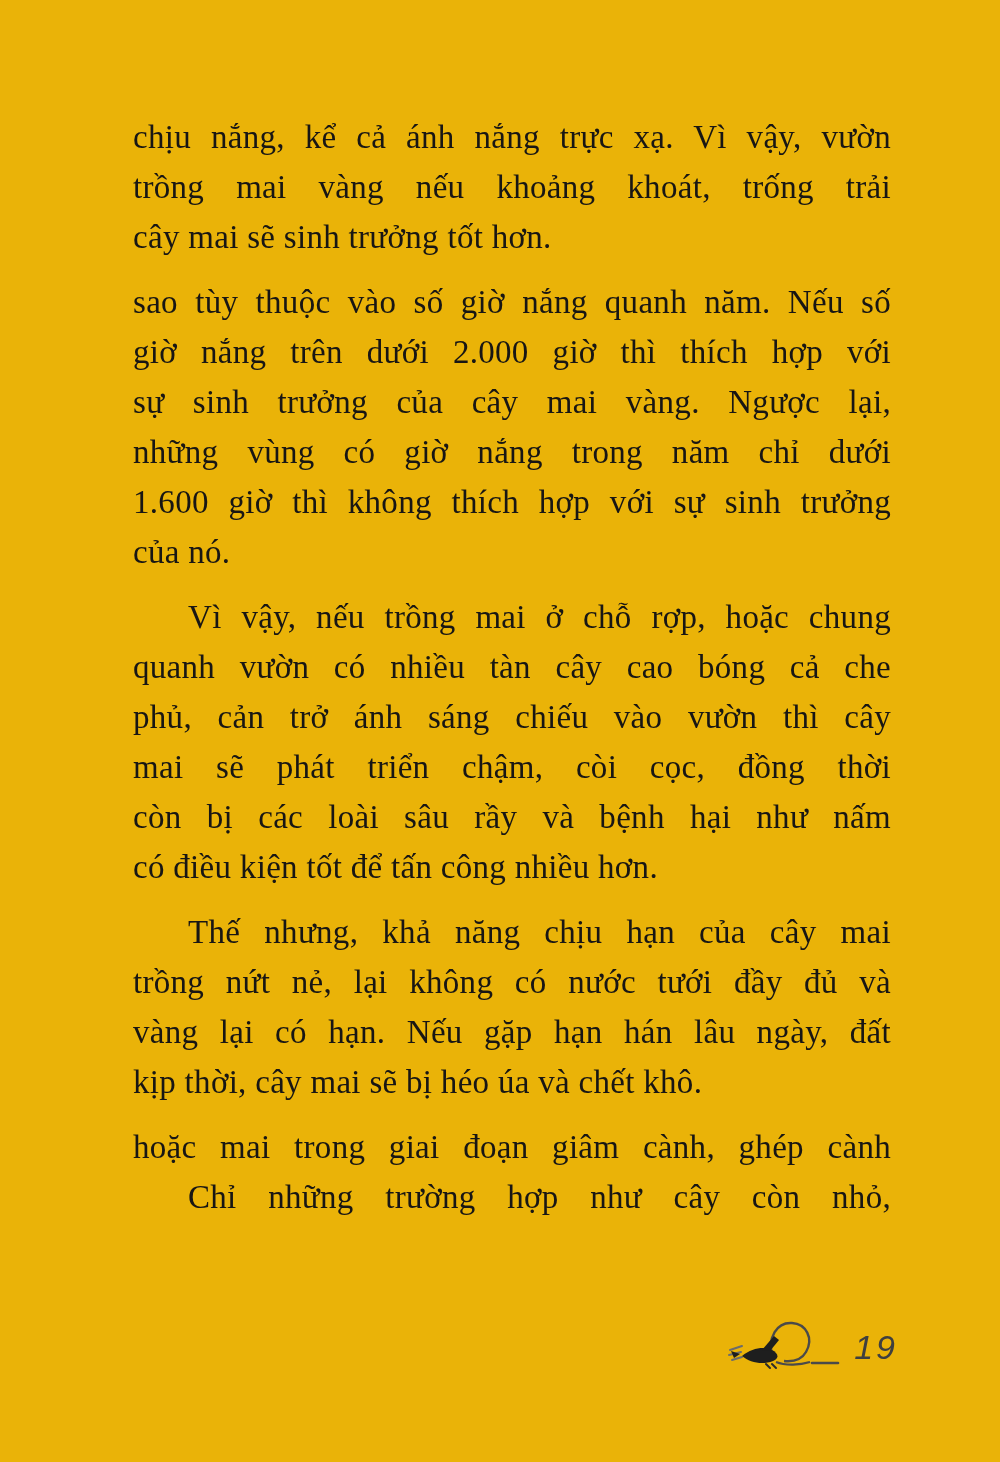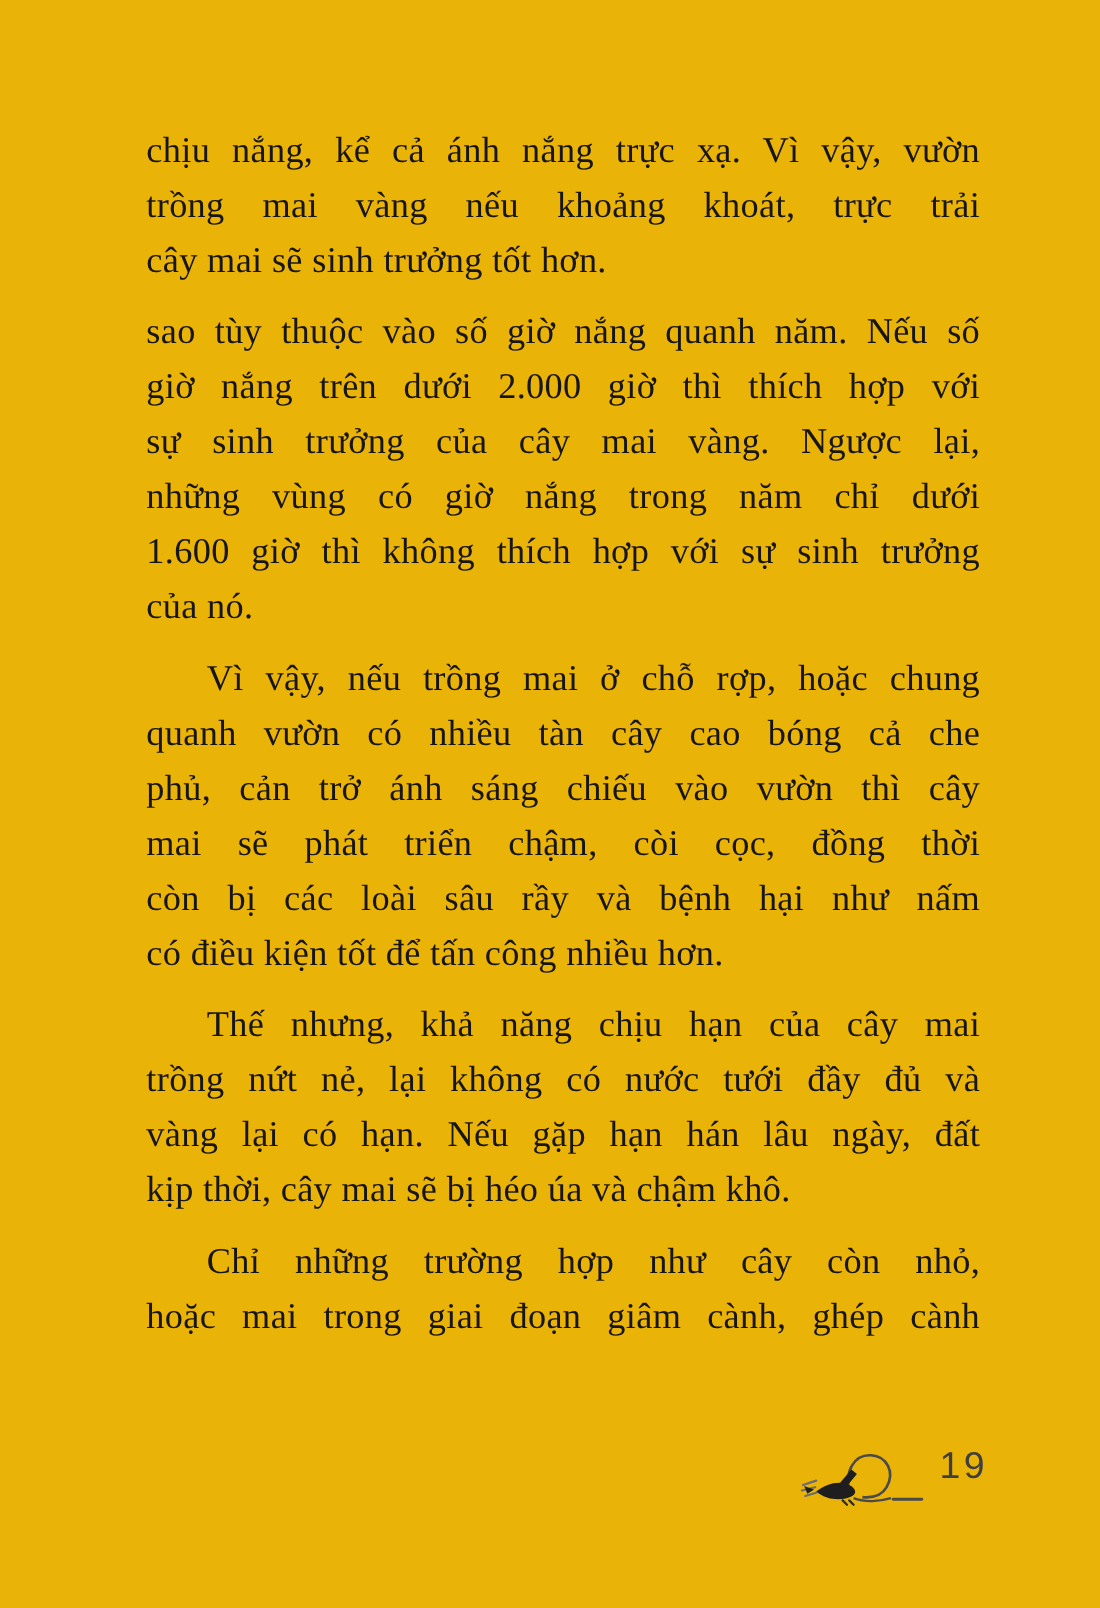--- a/index.html
+++ b/index.html
@@ -39,20 +39,22 @@
     text-align-last: left;
   }
   .line.indent {
     text-indent: 55px;
   }
   .footer {
     position: absolute;
     top: 1316px;
     right: 102px;
     display: flex;
+    align-items: flex-end;
+    font-style: italic;
   }
   .bird-sketch {
     width: 120px;
     height: 58px;
     margin-right: 8px;
   }
   .page-number {
     font-family: "Liberation Sans", "DejaVu Sans", sans-serif;
     font-size: 34px;
     font-weight: 400;
@@ -64,21 +66,21 @@
 </style>
 </head>
 <body>
 
 <div class="page">
 
   <div class="text-block">
 
     <div class="para">
       <div class="line">chịu nắng, kể cả ánh nắng trực xạ. Vì vậy, vườn</div>
-      <div class="line">trồng mai vàng nếu khoảng khoát, trực trải</div>
+      <div class="line">trồng mai vàng nếu khoảng khoát, trống trải</div>
       <div class="line lastline">cây mai sẽ sinh trưởng tốt hơn.</div>
     </div>
 
     <div class="para">
       <div class="line">sao tùy thuộc vào số giờ nắng quanh năm. Nếu số</div>
       <div class="line">giờ nắng trên dưới 2.000 giờ thì thích hợp với</div>
       <div class="line">sự sinh trưởng của cây mai vàng. Ngược lại,</div>
       <div class="line">những vùng có giờ nắng trong năm chỉ dưới</div>
       <div class="line">1.600 giờ thì không thích hợp với sự sinh trưởng</div>
       <div class="line lastline">của nó.</div>
@@ -90,26 +92,26 @@
       <div class="line">phủ, cản trở ánh sáng chiếu vào vườn thì cây</div>
       <div class="line">mai sẽ phát triển chậm, còi cọc, đồng thời</div>
       <div class="line">còn bị các loài sâu rầy và bệnh hại như nấm</div>
       <div class="line lastline">có điều kiện tốt để tấn công nhiều hơn.</div>
     </div>
 
     <div class="para">
       <div class="line indent">Thế nhưng, khả năng chịu hạn của cây mai</div>
       <div class="line">trồng nứt nẻ, lại không có nước tưới đầy đủ và</div>
       <div class="line">vàng lại có hạn. Nếu gặp hạn hán lâu ngày, đất</div>
-      <div class="line lastline">kịp thời, cây mai sẽ bị héo úa và chậm khô.</div>
+      <div class="line lastline">kịp thời, cây mai sẽ bị héo úa và chết khô.</div>
     </div>
 
     <div class="para">
+      <div class="line">hoặc mai trong giai đoạn giâm cành, ghép cành</div>
       <div class="line indent">Chỉ những trường hợp như cây còn nhỏ,</div>
-      <div class="line">hoặc mai trong giai đoạn giâm cành, ghép cành</div>
     </div>
 
   </div>
 
   <div class="footer">
     <svg class="bird-sketch" viewBox="0 0 120 58" xmlns="http://www.w3.org/2000/svg" aria-hidden="true">
 
       <g stroke="#6c6c6c" stroke-width="2" stroke-linecap="round" fill="none">
         <path d="M4 34 L16 30"></path>
         <path d="M3 39 L15 36"></path>

